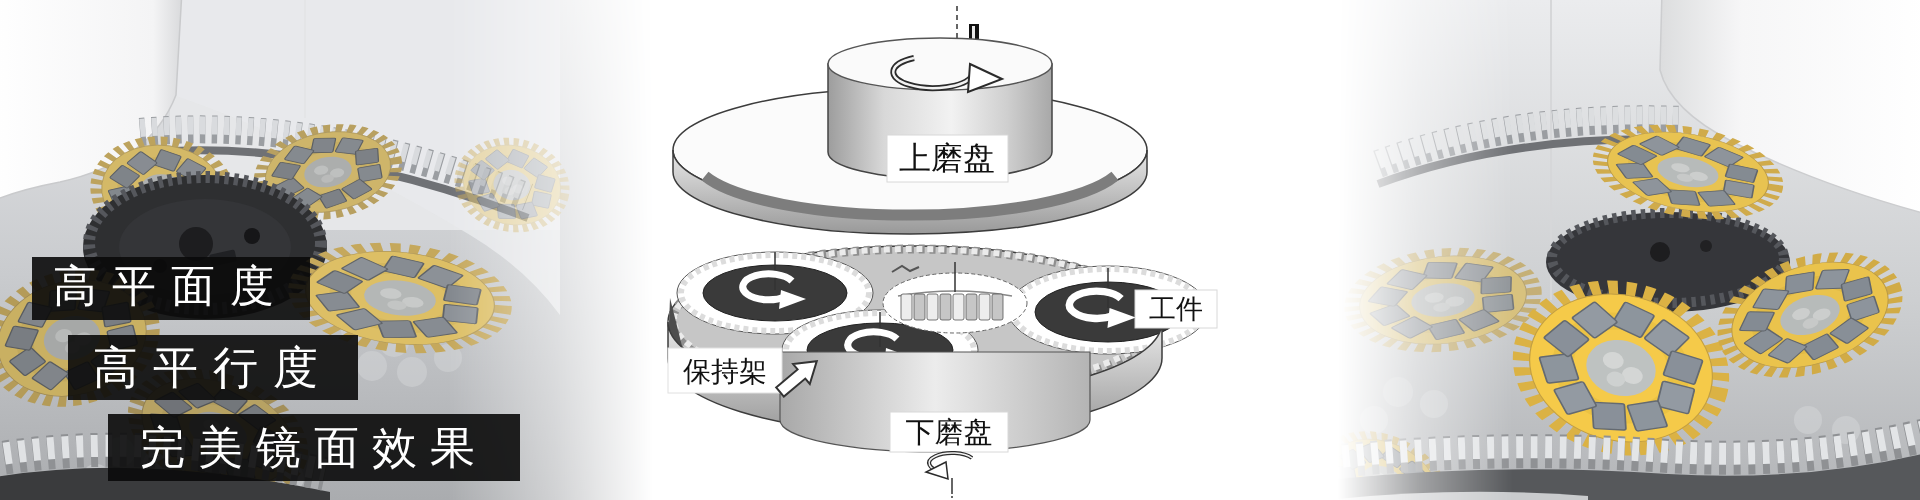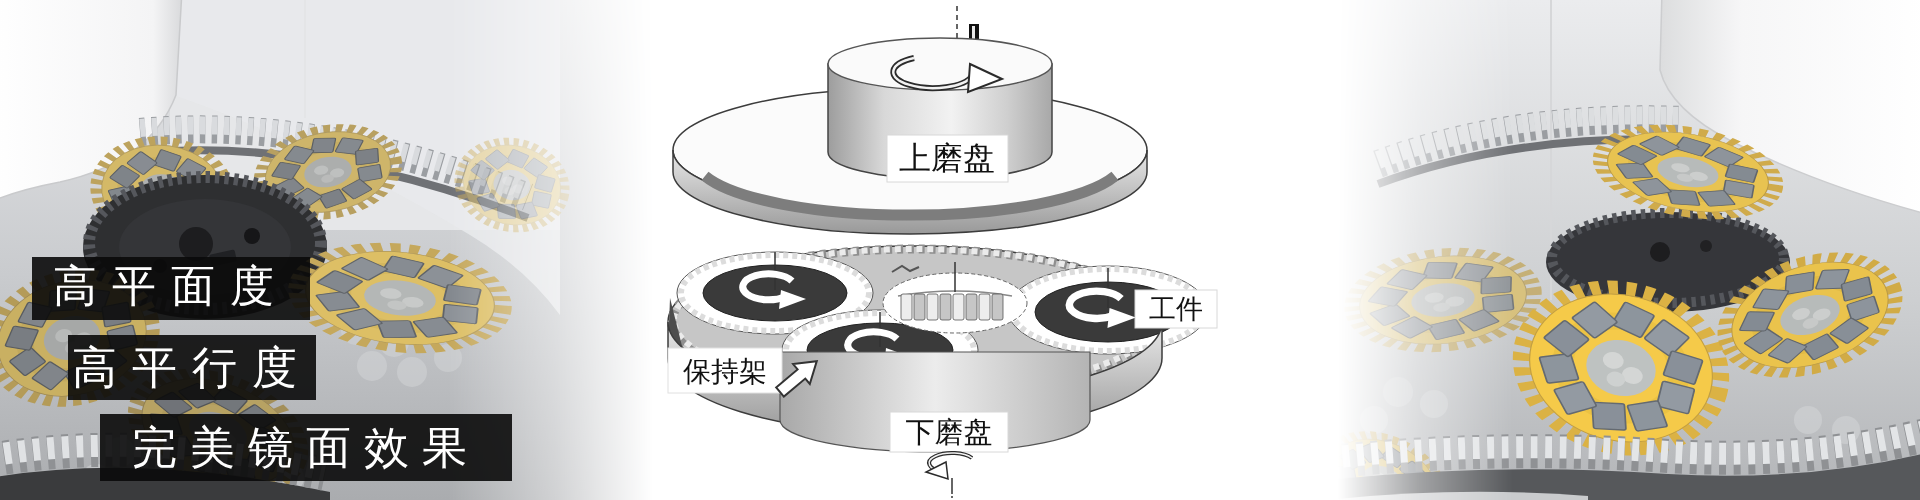--- a/index.html
+++ b/index.html
@@ -9,22 +9,22 @@
   #photo-left{left:0;width:660px;
       -webkit-mask-image:linear-gradient(to right,#000 68%,rgba(0,0,0,.55) 84%,transparent 99%);
       mask-image:linear-gradient(to right,#000 68%,rgba(0,0,0,.55) 84%,transparent 99%);}
   #photo-right{left:1338px;width:582px;
       -webkit-mask-image:linear-gradient(to left,#000 70%,rgba(0,0,0,.55) 86%,transparent 100%);
       mask-image:linear-gradient(to left,#000 70%,rgba(0,0,0,.55) 86%,transparent 100%);}
   #diagram{position:absolute;left:620px;top:0;width:700px;height:500px;}
   .caption{position:absolute;background:rgba(10,10,10,.9);color:#fff;
            text-align:center;font-weight:300;white-space:nowrap;overflow:hidden;}
   #caption-1{left:32px;top:257px;width:278px;height:63px;line-height:57px;font-size:44px;letter-spacing:15px;}
-  #caption-2{left:68px;top:335px;width:248px;height:65px;line-height:65px;font-size:45px;letter-spacing:15px;}
-  #caption-3{left:100px;top:414px;width:412px;height:67px;line-height:67px;font-size:45px;letter-spacing:13px;}
+  #caption-2{left:68px;top:335px;width:290px;height:65px;line-height:65px;font-size:45px;letter-spacing:15px;}
+  #caption-3{left:108px;top:414px;width:412px;height:67px;line-height:67px;font-size:45px;letter-spacing:13px;}
   .dlabel{font-family:"Liberation Serif",serif;fill:#111;}
 </style>
 </head>
 <body>
 
 <svg width="0" height="0" style="position:absolute" aria-hidden="true">
   <defs>
     <g id="gear">
       <circle r="86" fill="none" stroke="#caa84e" stroke-width="15" stroke-dasharray="8.5 7.2"></circle>
       <circle r="79" fill="#e2bf55" stroke="#b3964a" stroke-width="1"></circle>

